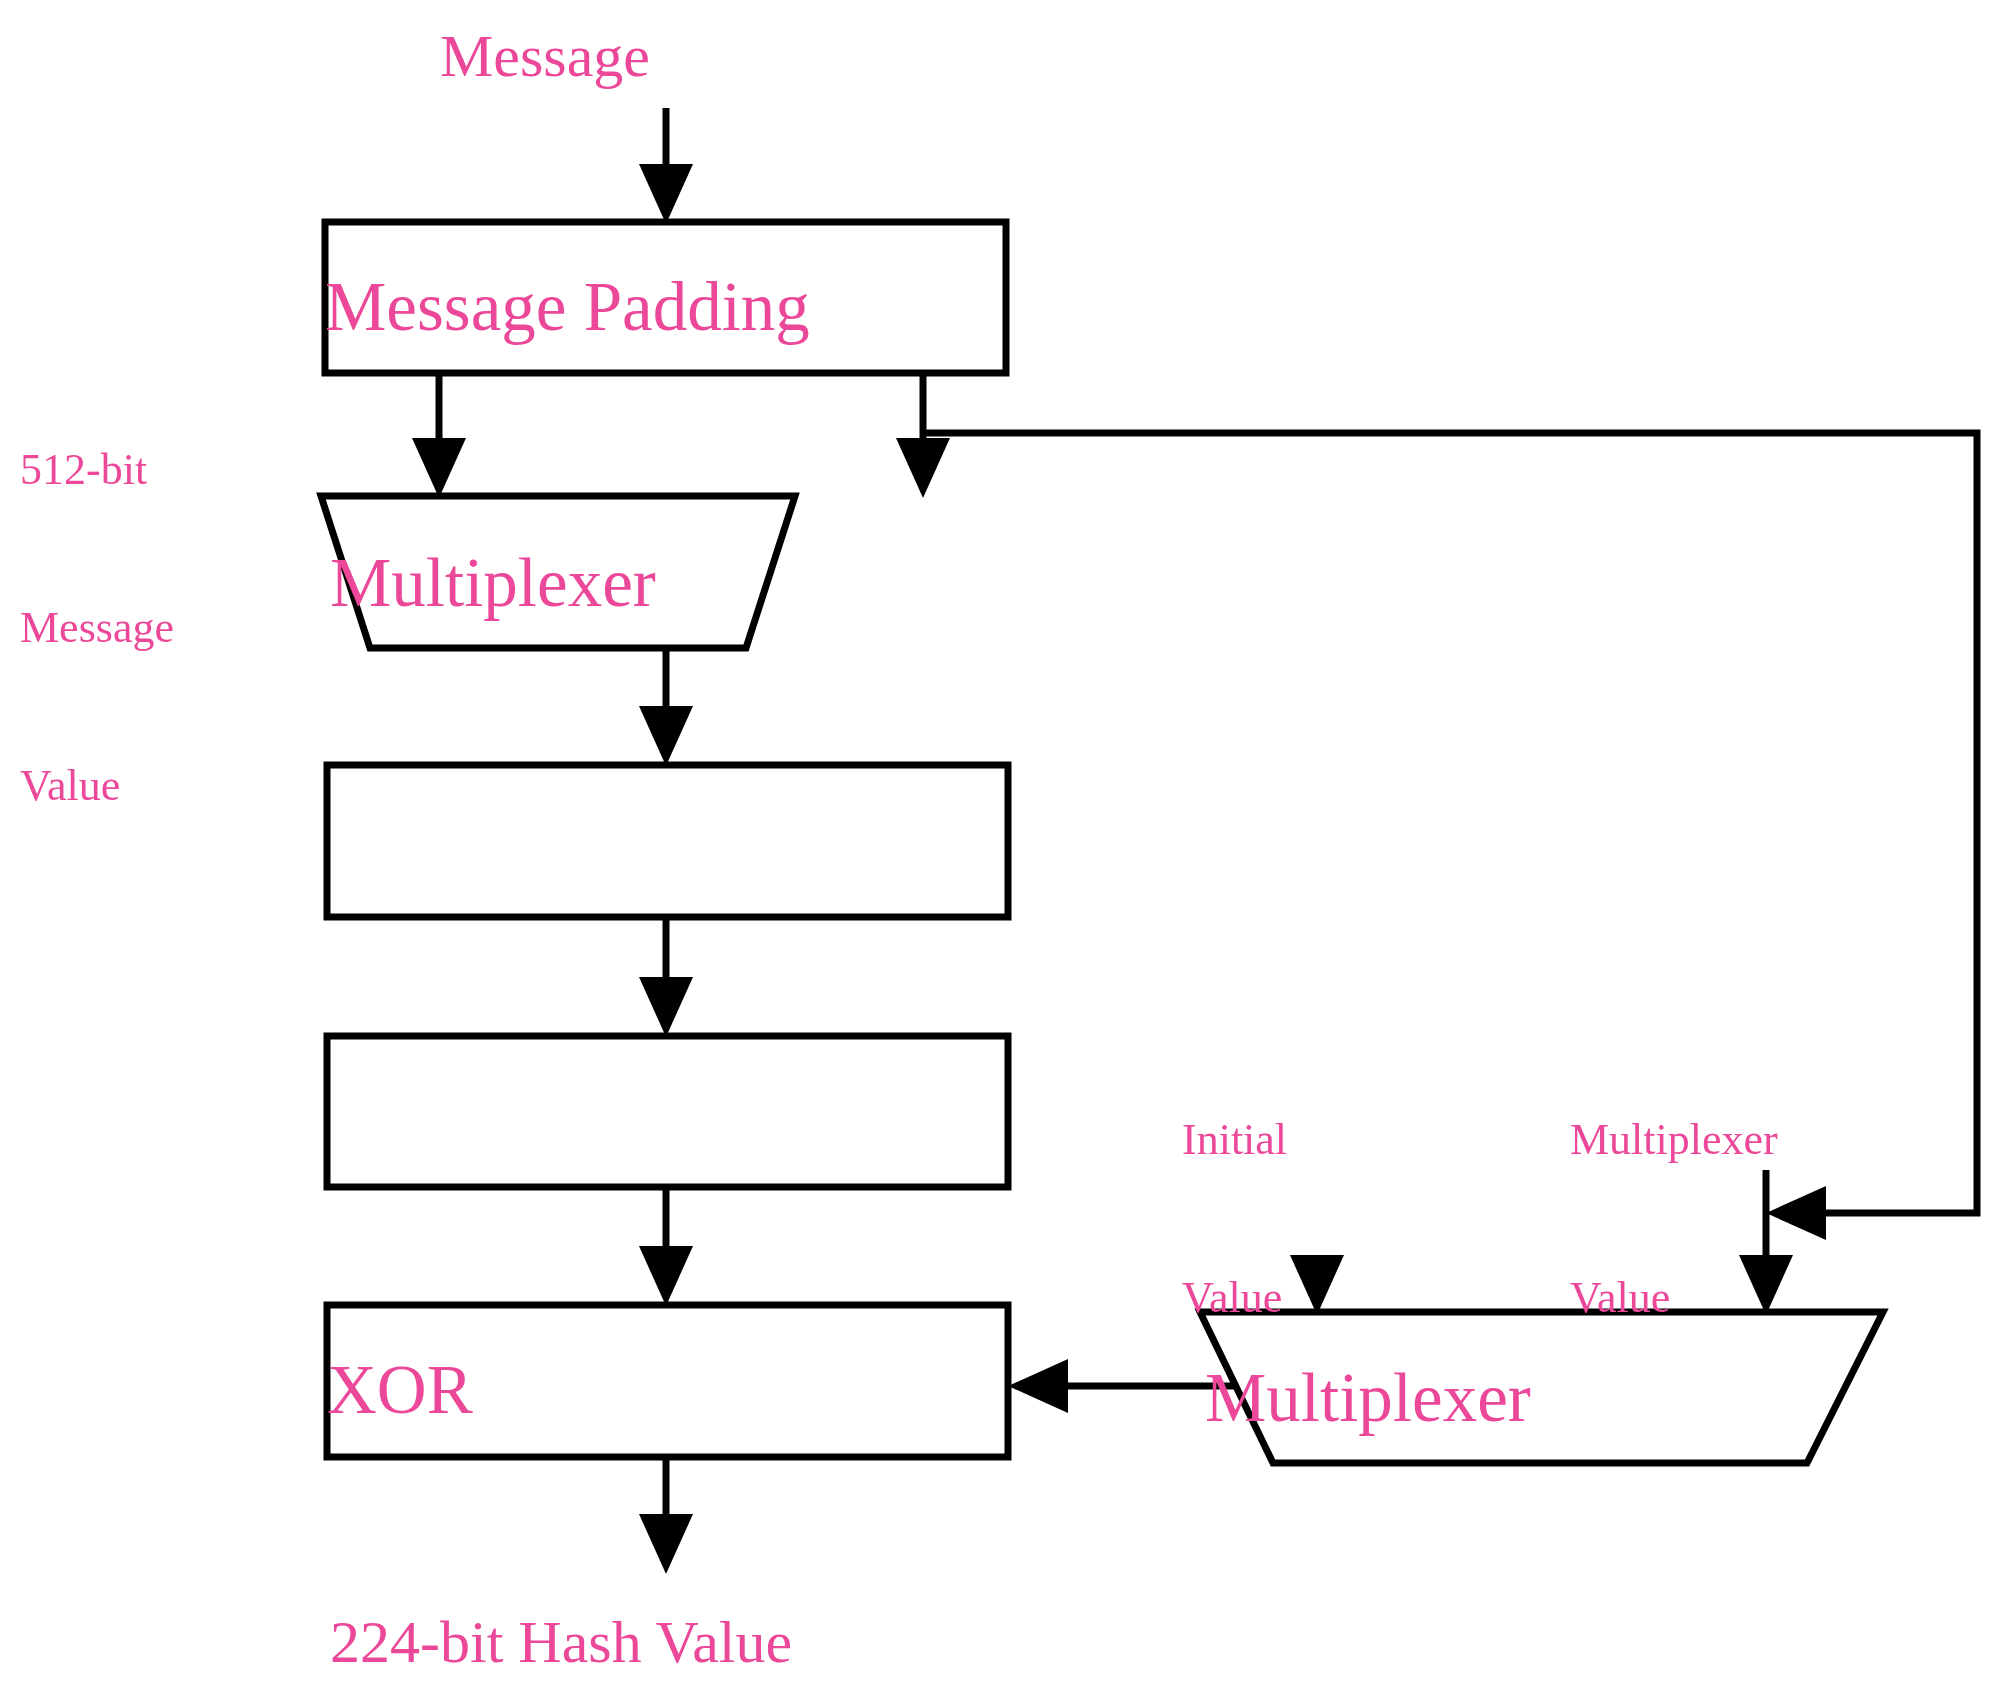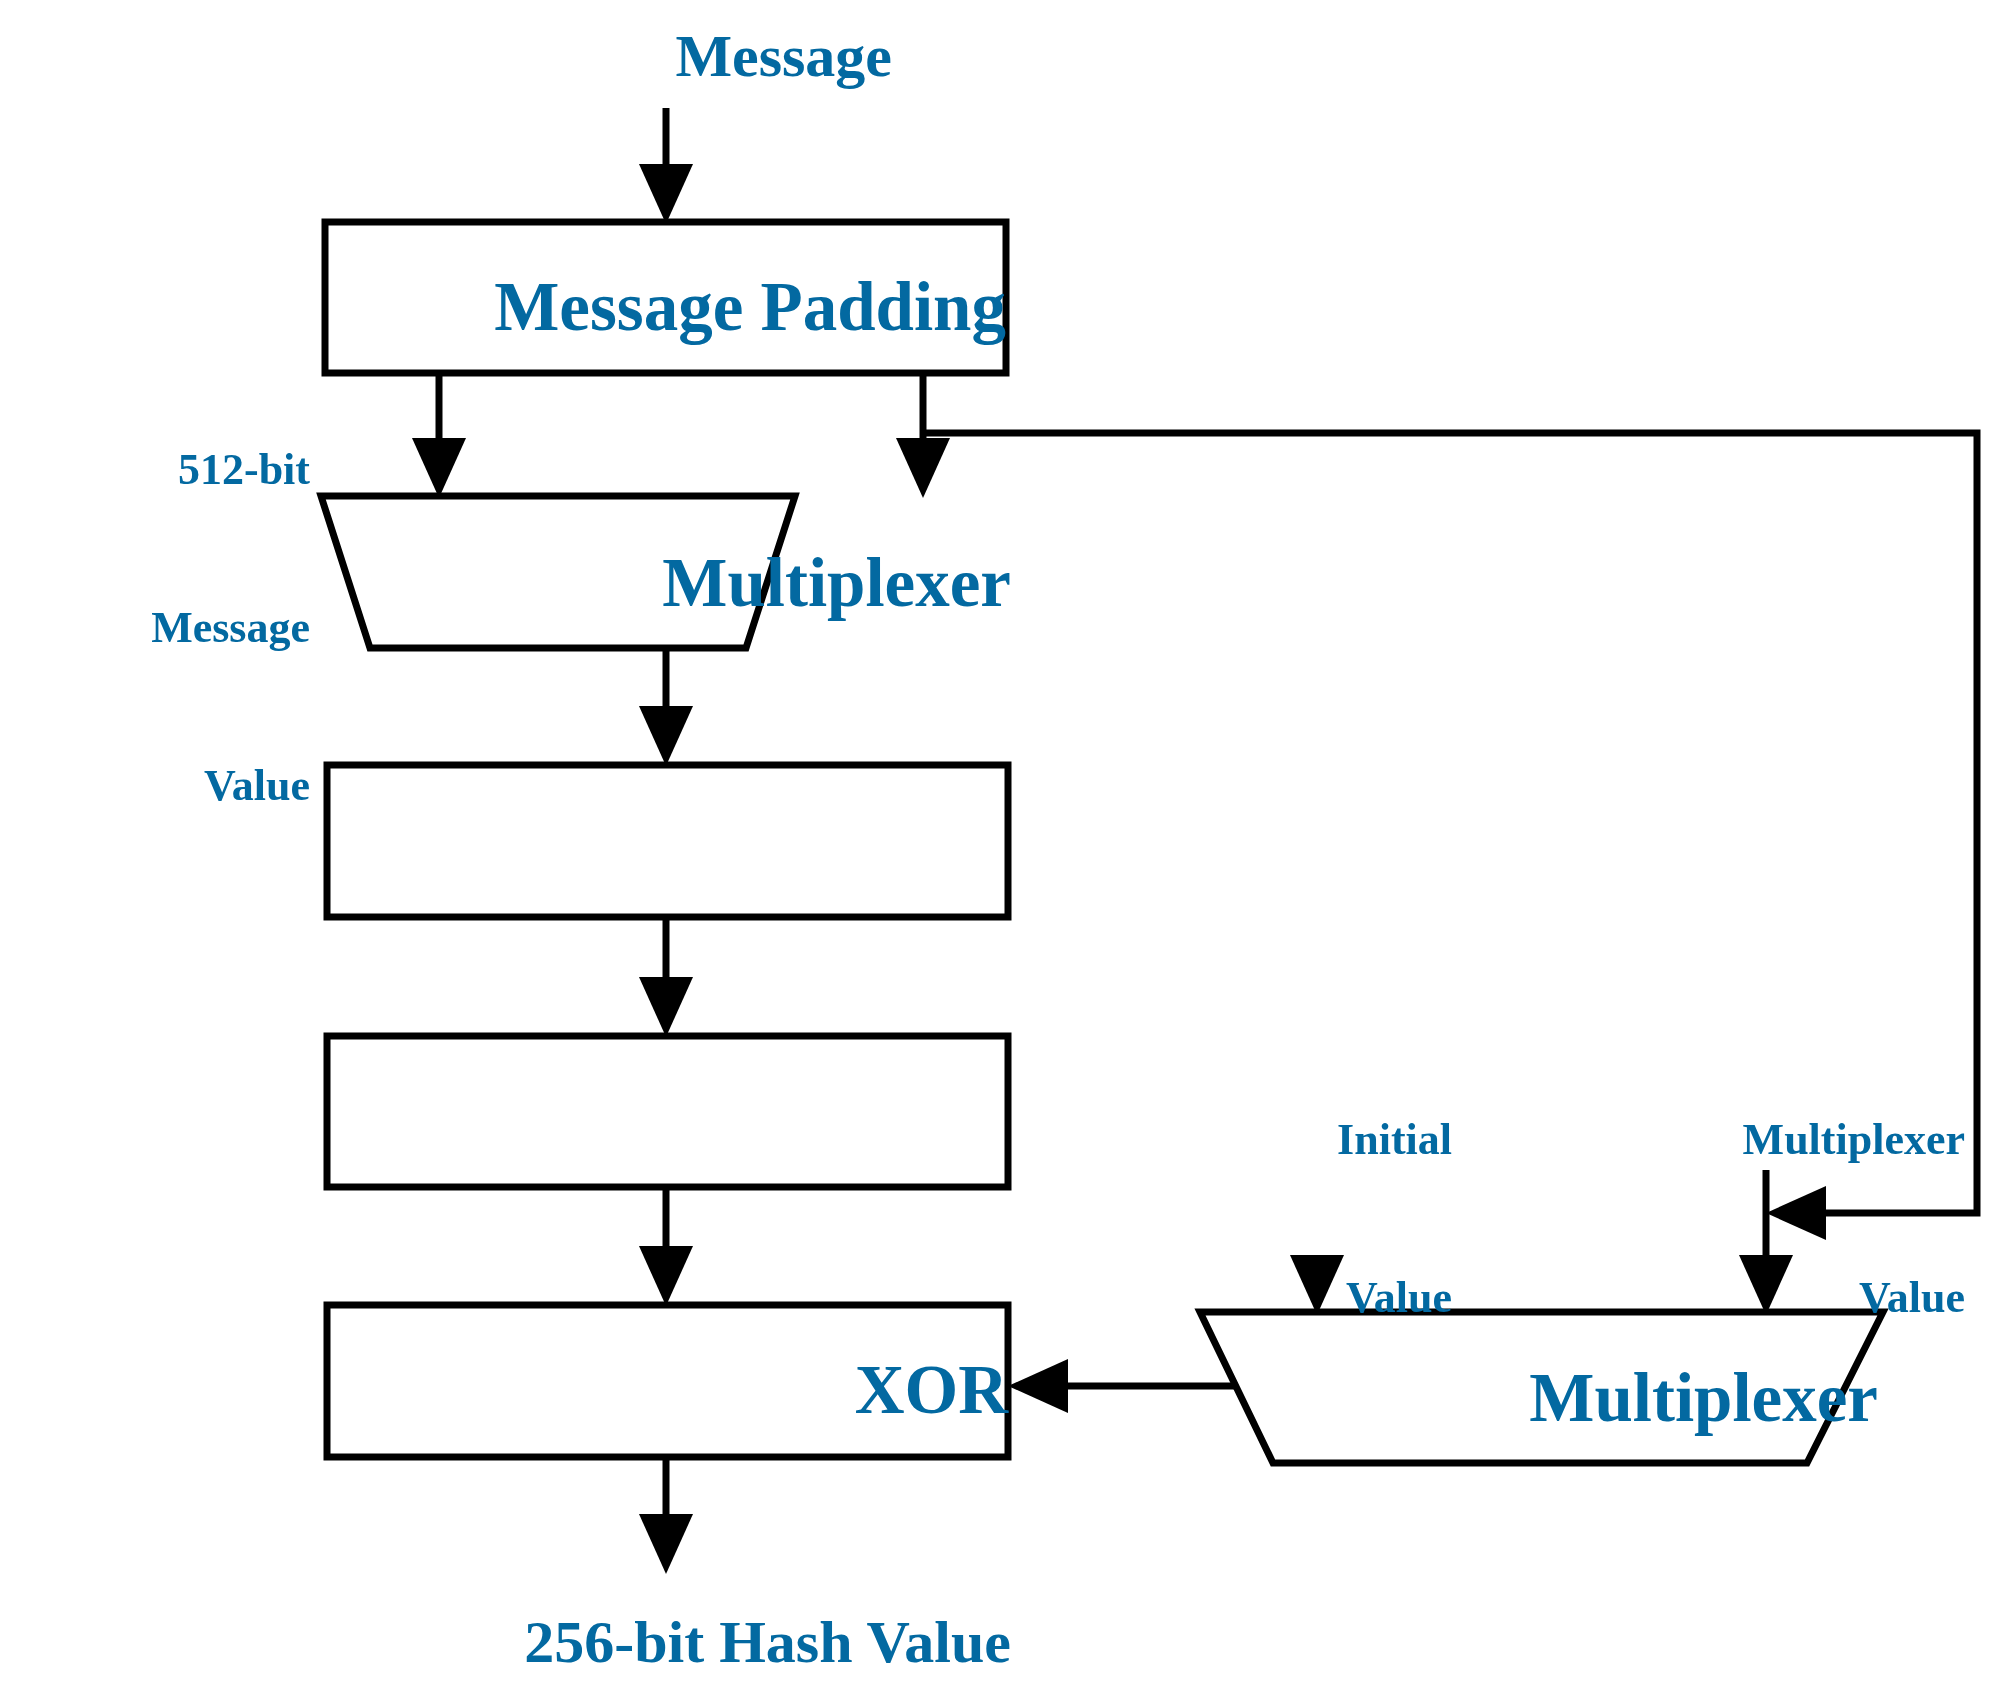--- a/index.html
+++ b/index.html
@@ -34,27 +34,26 @@
     fill: none;
     stroke-linecap: butt;
     stroke-linejoin: miter;
   }
   .arrowhead {
     fill: #000000;
     stroke: none;
   }
   .label {
     position: absolute;
-    color: #0369a1;
+    color: #ec4899;
     font-family: "Liberation Serif", "DejaVu Serif", serif;
     white-space: pre;
     line-height: 1.16;
-    text-align: right;
+    text-align: left;
     user-select: none;
-    font-weight: bold;
   }
   .box-label {
     font-size: 69px;
   }
   .free-label {
     font-size: 60px;
   }
   .multiline-label {
     font-size: 44px;
     line-height: 1.2;
@@ -145,21 +144,21 @@
   </div>
 
   <div class="label box-label" style="left:325px; top:267px; width:681px;">Message Padding</div>
 
   <div class="label box-label" style="left:330px; top:543px; width:681px;">Multiplexer</div>
 
 
 
   <div class="label box-label" style="left:327px; top:1350px; width:681px;">XOR</div>
 
-  <div class="label free-label" style="left:330px; top:1608px; width:681px;">256-bit Hash Value</div>
+  <div class="label free-label" style="left:330px; top:1608px; width:681px;">224-bit Hash Value</div>
 
   <div class="label multiline-label" style="left:1182px; top:1008px; width:270px;">
     <div>Initial</div>
     <div>Value</div>
   </div>
 
   <div class="label multiline-label" style="left:1570px; top:1008px; width:395px;">
     <div>Multiplexer</div>
     <div>Value</div>
   </div>

